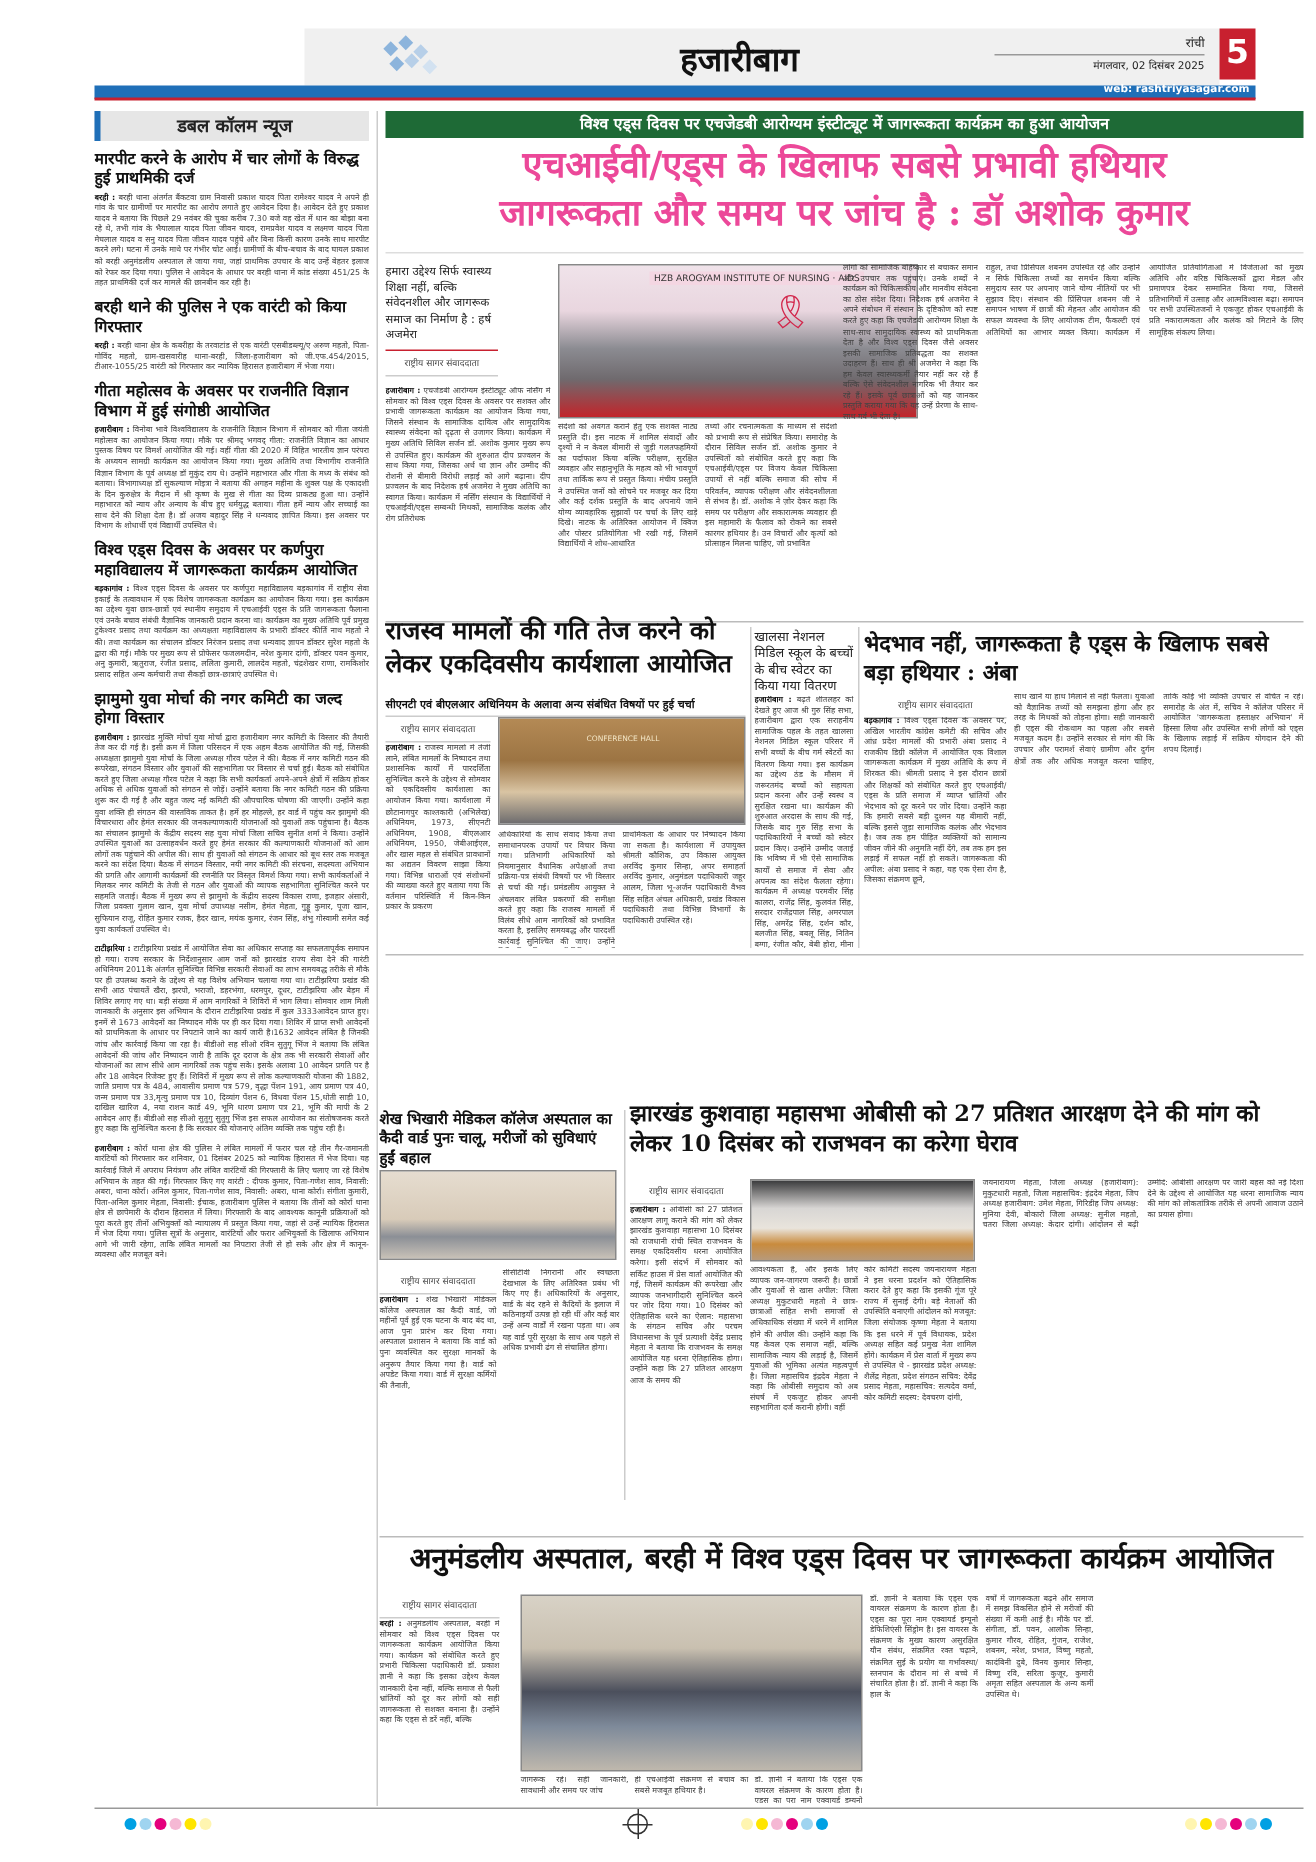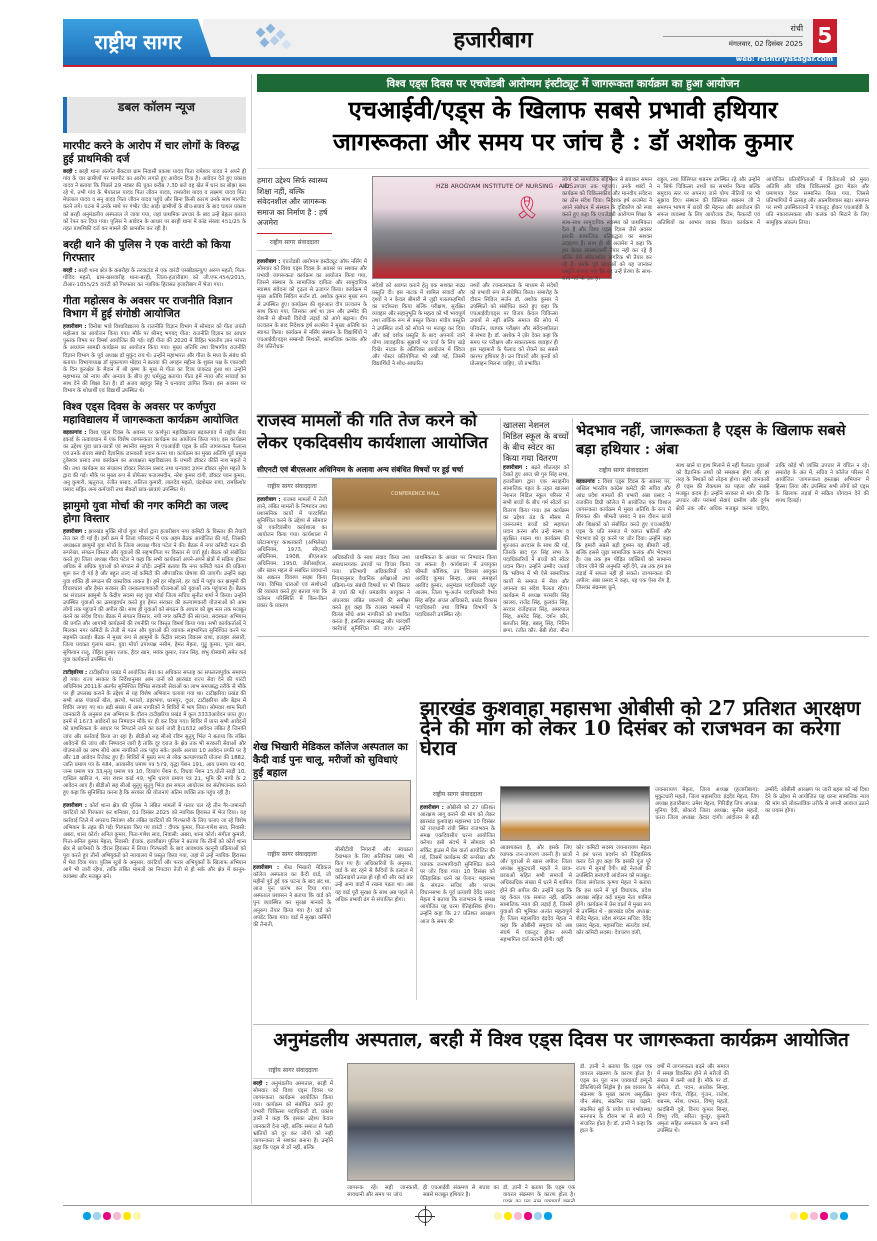--- a/index.html
+++ b/index.html
@@ -16,52 +16,51 @@
   .section-name { left: 330px; top: 4px; width: 200px; text-align: center; font-family: "DejaVu Serif", serif; font-weight: bold; font-size: 22px; color: #111; }
   .city { left: 680px; top: 3px; width: 60px; text-align: right; font-size: 8px; font-weight: normal; }
   .date { left: 600px; top: 17px; width: 140px; text-align: right; font-size: 7px; border-top: 1px solid #999; padding-top: 2px; }
   .page-no { left: 750px; top: 0; width: 24px; height: 34px; background: #c8202f; color: #fff; font-weight: bold; font-size: 22px; text-align: center; line-height: 34px; }
   .blue-strip { left: 0; top: 38px; width: 774px; height: 9px; background: #1f6fb8; }
   .web { left: 590px; top: 36px; width: 180px; text-align: right; color: #fff; font-size: 7px; font-weight: bold; }
   .red-rule { left: 0; top: 46px; width: 774px; height: 2px; background: #c8202f; }
 
   
   .leftcol { left: 63px; top: 74px; width: 183px; height: 1130px; }
-  .dc-head { width: 183px; height: 36px; background: #e6e6e6; border-left: 4px solid #1f6fb8; text-align: center; font-family: "DejaVu Serif", serif; font-weight: bold; font-size: 12px; line-height: 20px; margin-top: 23px; }
+  .dc-head { width: 183px; height: 20px; background: #e6e6e6; border-left: 4px solid #1f6fb8; text-align: center; font-family: "DejaVu Serif", serif; font-weight: bold; font-size: 12px; line-height: 20px; }
   .lc-story { margin-top: 6px; }
   .lc-h { font-family: "DejaVu Serif", serif; font-weight: bold; font-size: 10.5px; line-height: 13px; color: #111; }
   .lc-b { font-size: 5.3px; line-height: 7.1px; color: #444; margin-top: 3px; text-align: justify; }
   .lc-b b { color: #111; }
 
   
   .vrule { background: #cccccc; width: 1px; }
 
   
   .kicker { left: 257px; top: 74px; width: 612px; height: 18px; background: #1e6a36; color: #fff; font-weight: bold; font-size: 10.5px; line-height: 18px; text-align: center; }
-  .lead-head { left: 257px; top: 94px; width: 612px; text-align: center; font-family: "DejaVu Serif", serif; font-weight: bold; font-size: 24px; line-height: 32px; color: #000000; }
+  .lead-head { left: 257px; top: 94px; width: 612px; text-align: center; font-family: "DejaVu Serif", serif; font-weight: bold; font-size: 24px; line-height: 32px; color: #ec4899; }
   .byline { font-size: 6px; text-align: center; color: #444; border-top: 1px solid #c8202f; border-bottom: 1px solid #ccc; padding: 4px 0; }
   .body { font-size: 5.3px; line-height: 7.1px; color: #444; text-align: justify; }
   .body b { color: #111; }
   .photo { background: linear-gradient(135deg,#b9a7a0,#d8c7c4 40%,#7d6e6a 70%,#c9b5b3); border: 1px solid #888; }
   .photo-label { position: absolute; font-size: 6px; color: #333; background: #f4d6e2; padding: 1px 3px; }
 
   .sec-head { font-family: "DejaVu Serif", serif; font-weight: bold; color: #111; }
 
   
   .reg { position: absolute; width: 8px; height: 8px; border-radius: 50%; }
   .cross { left: 418px; top: 1209px; width: 14px; height: 14px; border: 1px solid #333; border-radius: 50%; }
   .cross:before { content:""; position:absolute; left:-4px; top:6px; width:20px; height:1px; background:#333; }
   .cross:after { content:""; position:absolute; left:6px; top:-4px; width:1px; height:20px; background:#333; }
 </style>
 </head>
 <body>
 
 <div class="abs mast">
   <div class="abs mast-band"></div>
-  <div class="abs brand">राष्ट्रीय सागर</div>
   <div class="abs dots">
     <span style="left:4px;top:4px"></span>
       <span style="left:14px;top:0px"></span>
       <span style="left:24px;top:6px;background:#b7cfe8"></span>
     <span style="left:8px;top:14px"></span>
       <span style="left:18px;top:12px;background:#b7cfe8"></span>
       <span style="left:30px;top:16px;background:#d3e2f1"></span>
   </div>
   <div class="abs section-name">हजारीबाग</div>
   <div class="abs city">रांची</div>
@@ -155,21 +154,21 @@
 <div class="abs" style="left:257px;top:636px;width:612px;height:1px;background:#bbb"></div>
 
 <div class="abs sec-head" style="left:253px;top:740px;width:158px;font-size:10px;line-height:13px">शेख भिखारी मेडिकल कॉलेज अस्पताल का कैदी वार्ड पुनः चालू, मरीजों को सुविधाएं हुईं बहाल</div>
 <div class="abs photo" style="left:253px;top:780px;width:158px;height:60px;background:linear-gradient(180deg,#e6ddd0 0%,#d8cbb9 55%,#8b8f96 75%,#c9c2b8 100%)"></div>
 <div class="abs byline" style="left:253px;top:846px;width:78px;border-top:none">राष्ट्रीय सागर संवाददाता</div>
 <div class="abs body" style="left:253px;top:864px;width:78px;height:135px;overflow:hidden"><b>हजारीबाग :</b> <span>शेख भिखारी मेडिकल कॉलेज अस्पताल का कैदी वार्ड, जो महीनों पूर्व हुई एक घटना के बाद बंद था, आज पुनः प्रारंभ कर दिया गया। अस्पताल प्रशासन ने बताया कि वार्ड को पुनः व्यवस्थित कर सुरक्षा मानकों के अनुरूप तैयार किया गया है। वार्ड को अपडेट किया गया। वार्ड में सुरक्षा कर्मियों की तैनाती,</span></div>
 <div class="abs body" style="left:335px;top:846px;width:78px;height:153px;overflow:hidden">सीसीटीवी निगरानी और स्वच्छता देखभाल के लिए अतिरिक्त प्रबंध भी किए गए हैं। अधिकारियों के अनुसार, वार्ड के बंद रहने से कैदियों के इलाज में कठिनाइयाँ उत्पन्न हो रही थीं और कई बार उन्हें अन्य वार्डों में रखना पड़ता था। अब यह वार्ड पूरी सुरक्षा के साथ अब पहले से अधिक प्रभावी ढंग से संचालित होगा।</div>
 
 <div class="abs vrule" style="left:416px;top:740px;height:260px"></div>
 
-<div class="abs sec-head" style="left:420px;top:698px;width:449px;font-size:20px;line-height:20px">झारखंड कुशवाहा महासभा ओबीसी को 27 प्रतिशत आरक्षण देने की मांग को लेकर 10 दिसंबर को राजभवन का करेगा घेराव</div>
+<div class="abs sec-head" style="left:420px;top:732px;width:449px;font-size:15px;line-height:20px">झारखंड कुशवाहा महासभा ओबीसी को 27 प्रतिशत आरक्षण देने की मांग को लेकर 10 दिसंबर को राजभवन का करेगा घेराव</div>
 <div class="abs byline" style="left:420px;top:786px;width:75px;border-top:none">राष्ट्रीय सागर संवाददाता</div>
 <div class="abs body" style="left:420px;top:804px;width:75px;height:195px;overflow:hidden"><b>हजारीबाग :</b> <span>ओबीसी को 27 प्रतिशत आरक्षण लागू कराने की मांग को लेकर झारखंड कुशवाहा महासभा 10 दिसंबर को राजधानी रांची स्थित राजभवन के समक्ष एकदिवसीय धरना आयोजित करेगा। इसी संदर्भ में सोमवार को सर्किट हाउस में प्रेस वार्ता आयोजित की गई, जिसमें कार्यक्रम की रूपरेखा और व्यापक जनभागीदारी सुनिश्चित करने पर जोर दिया गया। 10 दिसंबर को ऐतिहासिक धरने का ऐलान: महासभा के संगठन सचिव और परचम विधानसभा के पूर्व प्रत्याशी देवेंद्र प्रसाद मेहता ने बताया कि राजभवन के समक्ष आयोजित यह धरना ऐतिहासिक होगा। उन्होंने कहा कि 27 प्रतिशत आरक्षण आज के समय की</span></div>
 <div class="abs photo" style="left:500px;top:786px;width:150px;height:55px;background:linear-gradient(180deg,#3a3a3c 0%,#d8d6d4 35%,#e9e4dc 60%,#c98b3d 80%,#b79a7b 100%)"></div>
 <div class="abs body" style="left:500px;top:844px;width:72px;height:155px;overflow:hidden">आवश्यकता है, और इसके लिए व्यापक जन-जागरण जरूरी है। छात्रों और युवाओं से खास अपील: जिला अध्यक्ष मुकुटधारी महतो ने छात्र-छात्राओं सहित सभी समाजों से अधिकाधिक संख्या में धरने में शामिल होने की अपील की। उन्होंने कहा कि यह केवल एक समाज नहीं, बल्कि सामाजिक न्याय की लड़ाई है, जिसमें युवाओं की भूमिका अत्यंत महत्वपूर्ण है। जिला महासचिव इंद्रदेव मेहता ने कहा कि ओबीसी समुदाय को अब संघर्ष में एकजुट होकर अपनी सहभागिता दर्ज करानी होगी। वहीं</div>
 <div class="abs body" style="left:576px;top:844px;width:75px;height:155px;overflow:hidden">कोर कमिटी सदस्य जयनारायण मेहता ने इस धरना प्रदर्शन को ऐतिहासिक करार देते हुए कहा कि इसकी गूंज पूरे राज्य में सुनाई देगी। बड़े नेताओं की उपस्थिति बनाएगी आंदोलन को मजबूत: जिला संयोजक कृष्णा मेहता ने बताया कि इस धरने में पूर्व विधायक, प्रदेश अध्यक्ष सहित कई प्रमुख नेता शामिल होंगे। कार्यक्रम में प्रेस वार्ता में मुख्य रूप से उपस्थित थे - झारखंड प्रदेश अध्यक्ष: शैलेंद्र मेहता, प्रदेश संगठन सचिव: देवेंद्र प्रसाद मेहता, महासचिव: सत्यदेव वर्मा, कोर कमिटी सदस्य: देवचरण दांगी,</div>
 <div class="abs body" style="left:655px;top:786px;width:214px;height:213px;overflow:hidden;column-count:2;column-gap:6px">जयनारायण मेहता, जिला अध्यक्ष (हजारीबाग): मुकुटधारी महतो, जिला महासचिव: इंद्रदेव मेहता, जिप अध्यक्ष हजारीबाग: उमेश मेहता, गिरिडीह जिप अध्यक्ष: मुनिया देवी, बोकारो जिला अध्यक्ष: सुनील महतो, चतरा जिला अध्यक्ष: केदार दांगी। आंदोलन से बढ़ी उम्मीदें: ओबीसी आरक्षण पर जारी बहस को नई दिशा देने के उद्देश्य से आयोजित यह धरना सामाजिक न्याय की मांग को लोकतांत्रिक तरीके से अपनी आवाज उठाने का प्रयास होगा।</div>
 
 <div class="abs" style="left:253px;top:1024px;width:616px;height:1px;background:#bbb"></div>
 
 <div class="abs sec-head" style="left:253px;top:1026px;width:616px;font-size:19px;line-height:26px;text-align:center">अनुमंडलीय अस्पताल, बरही में विश्व एड्स दिवस पर जागरूकता कार्यक्रम आयोजित</div>

